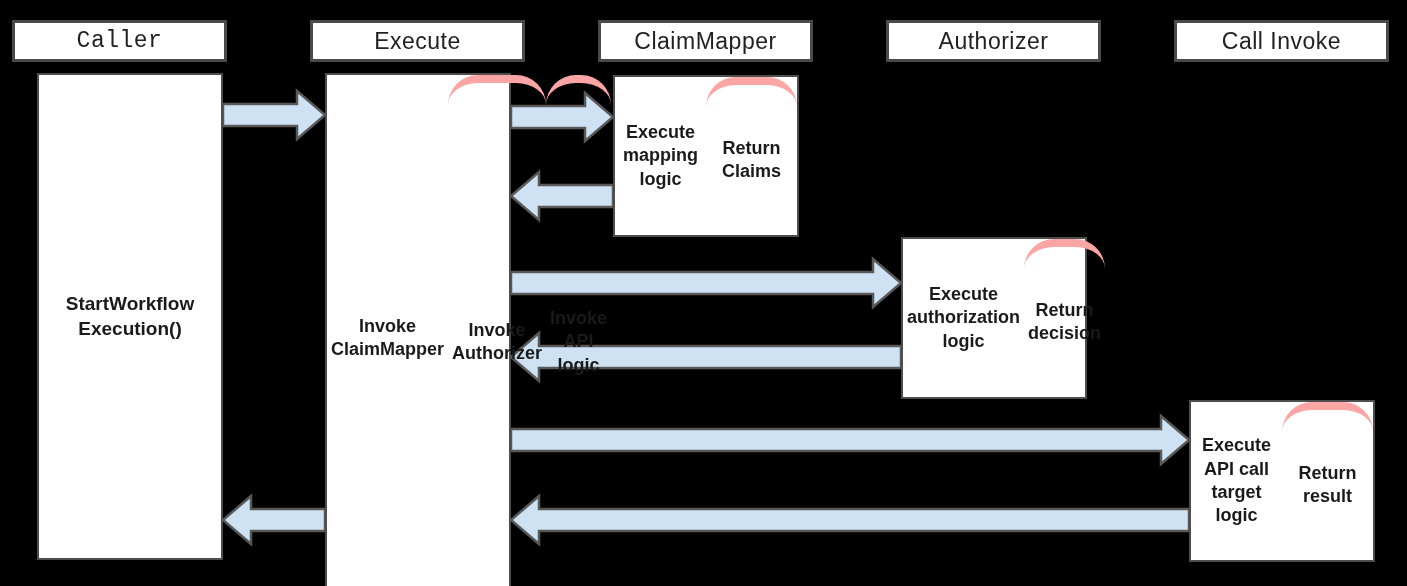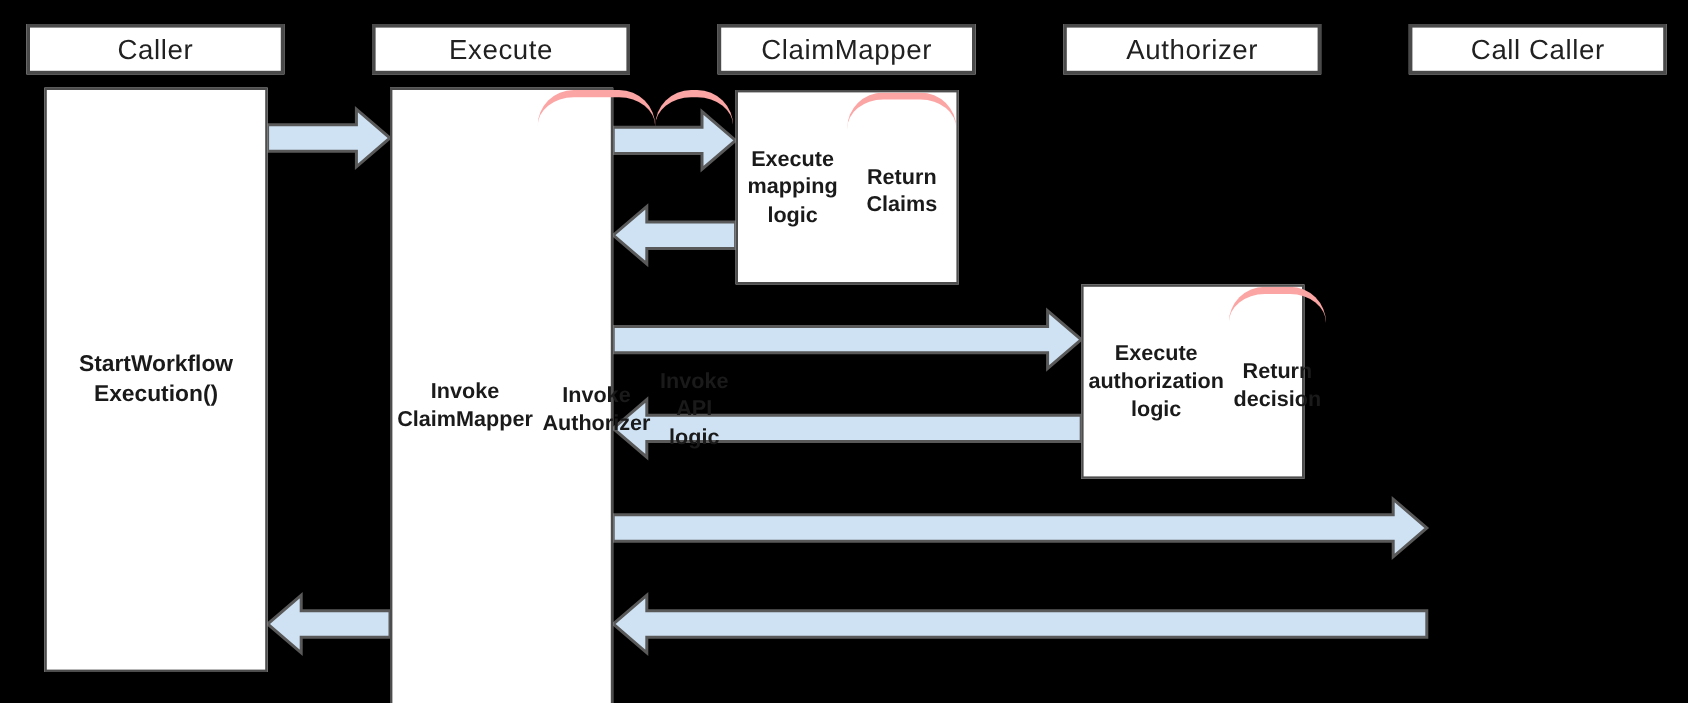--- a/index.html
+++ b/index.html
@@ -24,21 +24,21 @@
     background: #ffffff;
     border: 3px solid #4a4a4a;
     box-sizing: border-box;
     display: flex;
     align-items: center;
     justify-content: center;
     font-size: 23px;
     letter-spacing: 0.5px;
     color: #212121;
   }
-  .hdr-caller      { left: 22px; }
+  .hdr-caller      { left: 12px; font-family: Liberation Mono, monospace; }
   .hdr-frontend    { left: 310px; }
   .hdr-claimmapper { left: 598px; }
   .hdr-authorizer  { left: 886px; }
   .hdr-calltarget  { left: 1174px; }
 
   
   .activation {
     position: absolute;
     width: 186px;
     background: #ffffff;
@@ -59,21 +59,21 @@
     justify-content: center;
     text-align: center;
     font-size: 18px;
     font-weight: bold;
     line-height: 1.3;
     color: #1a1a1a;
     white-space: pre-line;
     padding: 4px;
   }
   .segment + .segment {
-    border-top: 6px solid #fca5a5;
+    border-top: 8px solid #fca5a5;
     border-radius: 30px;
   }
   .act-caller .segment { font-size: 19px; }
 
   
   .arrow-layer {
     position: absolute;
     left: 0;
     top: 0;
     width: 1407px;
@@ -97,21 +97,21 @@
   <div class="actor-header hdr-frontend">
     <span>Execute</span>
   </div>
   <div class="actor-header hdr-claimmapper">
     <span>ClaimMapper</span>
   </div>
   <div class="actor-header hdr-authorizer">
     <span>Authorizer</span>
   </div>
   <div class="actor-header hdr-calltarget">
-    <span>Call Caller</span>
+    <span>Call Invoke</span>
   </div>
 
   <svg class="arrow-layer" viewBox="0 0 1407 586" xmlns="http://www.w3.org/2000/svg">
     <polygon points="223,104 297,104 297,91 325,115 297,139 297,126 223,126"></polygon>
     <polygon points="511,106 585,106 585,93 613,117 585,141 585,128 511,128"></polygon>
     <polygon points="613,185 539,185 539,172 511,196 539,220 539,207 613,207"></polygon>
     <polygon points="511,272 873,272 873,259 901,283 873,307 873,294 511,294"></polygon>
     <polygon points="901,346 539,346 539,333 511,357 539,381 539,368 901,368"></polygon>
     <polygon points="511,429 1161,429 1161,416 1189,440 1161,464 1161,451 511,451"></polygon>
     <polygon points="1189,509 539,509 539,496 511,520 539,544 539,531 1189,531"></polygon>
@@ -137,14 +137,19 @@
     <div class="segment">Return Claims</div>
   </div>
 
   <div class="activation act-authorizer">
     <div class="segment">Execute
 authorization
 logic</div>
     <div class="segment">Return decision</div>
   </div>
 
+  <div class="activation act-calltarget">
+    <div class="segment">Execute API call
+target logic</div>
+    <div class="segment">Return result</div>
+  </div>
 
 </div>
 
 </body></html>

